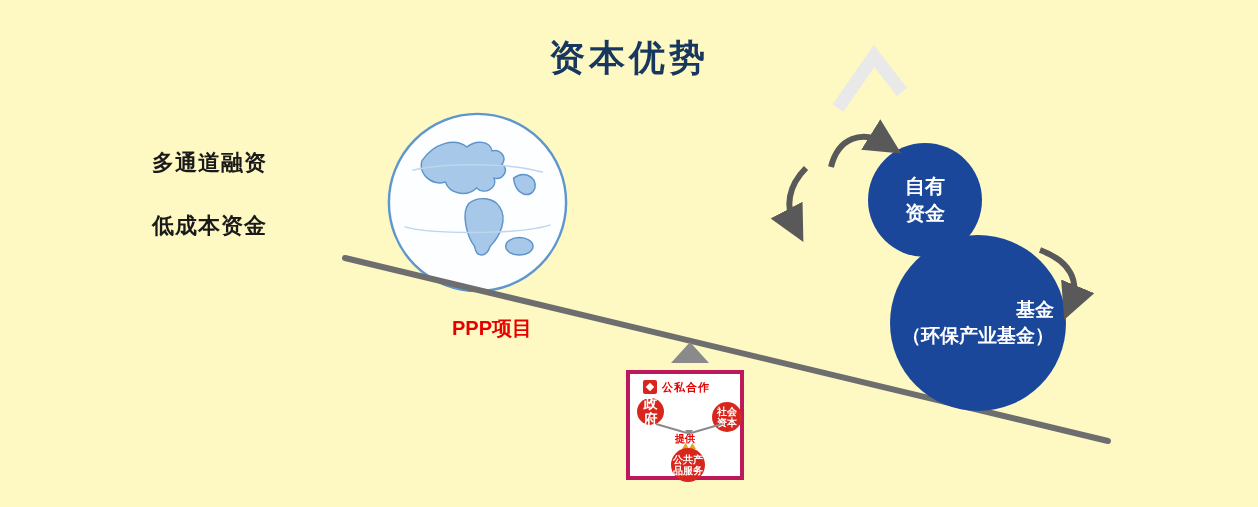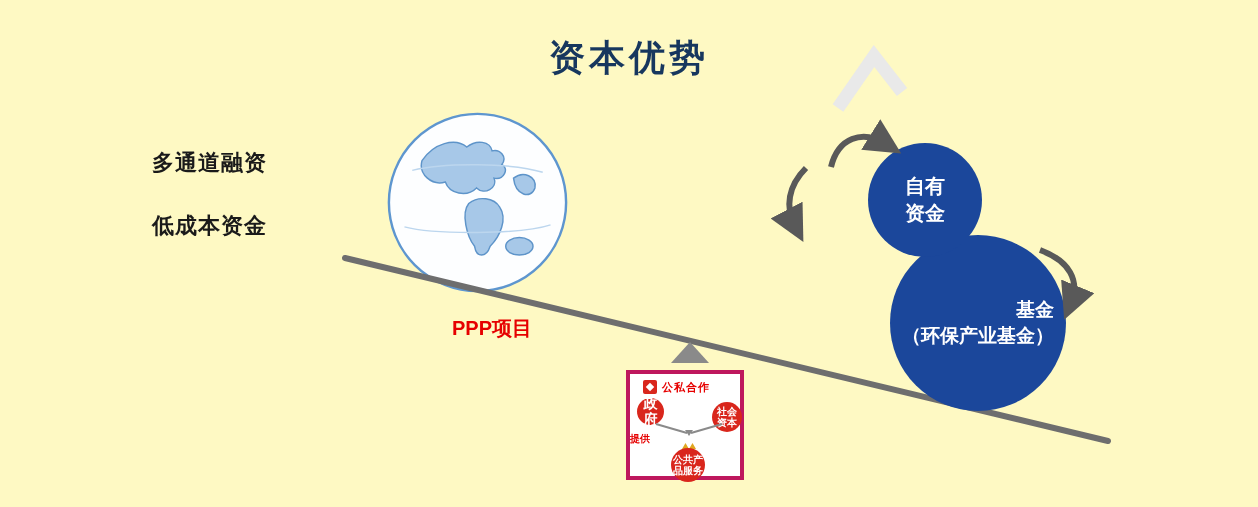--- a/index.html
+++ b/index.html
@@ -36,21 +36,21 @@
                       background:#d9261c; border-radius:2px; display:flex; align-items:center; justify-content:center; }
   .ppp-box .hs-icon .diamond { width:6px; height:6px; background:#fff; transform:rotate(45deg); }
   .ppp-box .header { position:absolute; left:32px; top:6px; font-size:11px; font-weight:bold; color:#e60000; letter-spacing:1px; }
   .mini-circle { position:absolute; border-radius:50%; background:#d9261c; color:#fff;
                  display:flex; align-items:center; justify-content:center; text-align:center;
                  font-weight:bold; white-space:pre-line; line-height:1.1; }
   .mini-circle.gov    { left:7px;  top:24px; width:27px; height:27px; font-size:14px; }
   .mini-circle.social { left:82px; top:28px; width:30px; height:30px; font-size:10px;text-align:center; }
   .mini-circle.public { left:41px; top:74px; width:34px; height:34px; font-size:10px; }
   .ppp-box .vee { position:absolute; left:24px; top:48px; width:70px; height:14px; }
-  .ppp-box .provide { position:absolute; left:0; top:58px; width:100%; text-align:left;
+  .ppp-box .provide { position:absolute; left:0; top:58px; width:100%; text-align:center;
                       font-size:10px; font-weight:bold; color:#e60000;font-family:Liberation Mono, monospace; }
   .ppp-box .gold-accent { position:absolute; left:52px; top:69px; width:14px; height:6px;
                           background:#e0a722; clip-path:polygon(0 100%, 25% 0, 50% 100%, 75% 0, 100% 100%); }
 </style>
 </head>
 <body>
 
 <div class="stage">
 
   <svg class="deco-svg">

